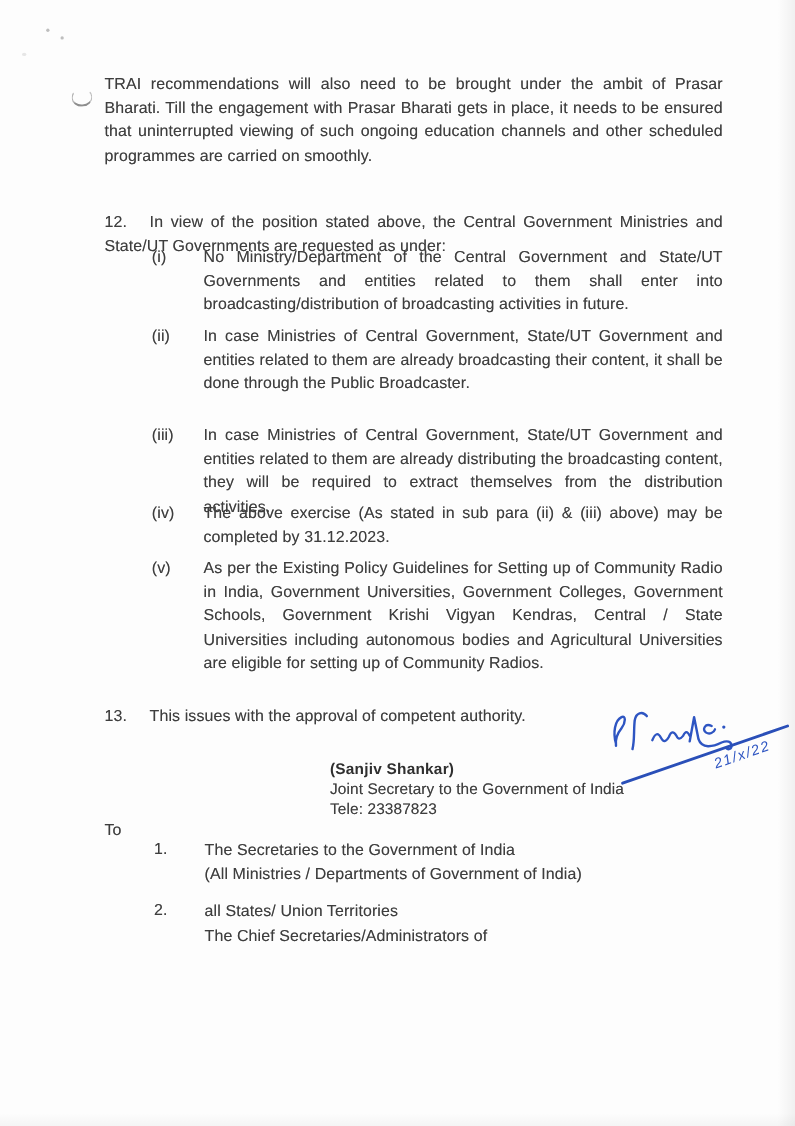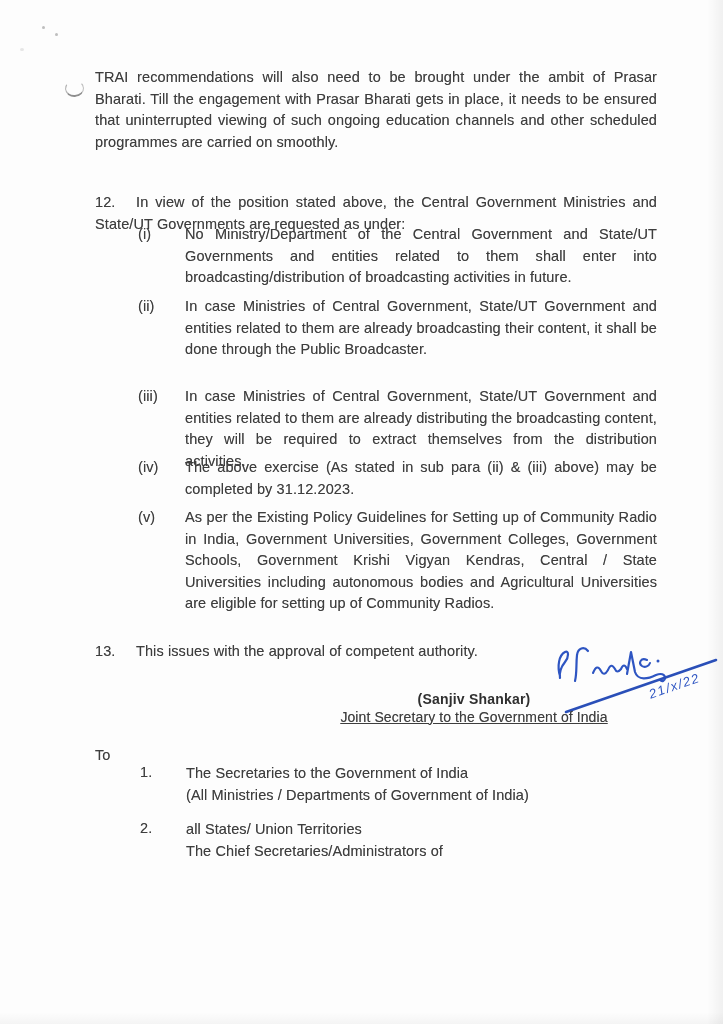--- a/index.html
+++ b/index.html
@@ -42,21 +42,21 @@
   .numpara { position:absolute; left:95px; width:562px; }
   .pnum { display:inline-block; width:41px;margin-top:25px; }
 
   .subitem { position:absolute; left:138px; width:519px; }
   .slabel { position:absolute; left:0; top:0; }
   .stext { margin-left:47px; }
 
   .sig-svg { position:absolute; left:540px; top:636px; width:183px; height:86px; pointer-events:none; }
   .sig-date { font-size:13px; font-style:italic; letter-spacing:1.5px; }
 
-  .sig-block { position:absolute; left:300px; top:691px; width:348px; text-align:center; }
+  .sig-block { position:absolute; left:300px; top:691px; width:348px; text-align:left; }
   .sig-block > div { font-size:14px; line-height:17.8px; }
   .sig-name { font-weight:bold; color:#2f2f2f; letter-spacing:0.2px; }
 
   .to-label { position:absolute; left:95px; top:745px; }
 
   .addr { position:absolute; left:140px; width:480px; }
   .anum { position:absolute; left:0; top:0; }
   .atext { margin-left:46px; }
   .atext > div { line-height:22px; }
 </style>
@@ -109,21 +109,22 @@
       <path stroke-width="2.2" d="M 87,38 L 91,16 L 95,36 C 98,45 108,43 116,39 C 121,37 125,38 125,42 C 125,45 122,46 120,44"></path>
       <path stroke-width="2.1" d="M 107,24 C 101,21 98,27 102,30 C 105,32 109,30 110,27"></path>
       <circle cx="118" cy="25" r="1.5" fill="#2e55c2" stroke="none"></circle>
       <path stroke-width="2.6" stroke="#2a4fb8" d="M 26,76 L 176,24"></path>
     </g>
     <text class="sig-date" x="136" y="54" text-anchor="middle" fill="#2e55c2" transform="rotate(-19 136 54)">21/x/22</text>
   </svg>
 
   <div class="sig-block">
     <div class="sig-name">(Sanjiv Shankar)</div>
-    <div class="txt" style="font-size:14px; line-height:17.8px;text-decoration:underline;">Joint Secretary to the Government of India</div>
+    <div class="txt" style="font-size:14px; line-height:17.8px;">Joint Secretary to the Government of India</div>
+    <div class="txt" style="font-size:14px; line-height:17.8px;">Tele: 23387823</div>
   </div>
 
   <div class="txt to-label">To</div>
 
   <div class="addr" style="top:762px;">
     <span class="txt anum">1.</span>
     <div class="atext">
       <div class="txt">The Secretaries to the Government of India</div>
       <div class="txt">(All Ministries / Departments of Government of India)</div>
     </div>

